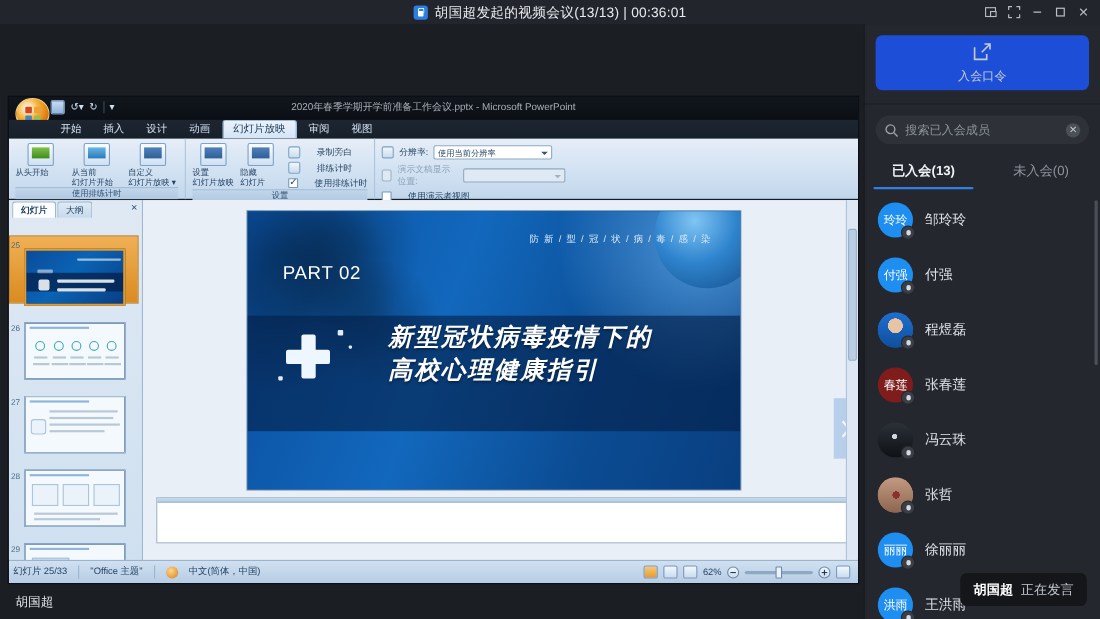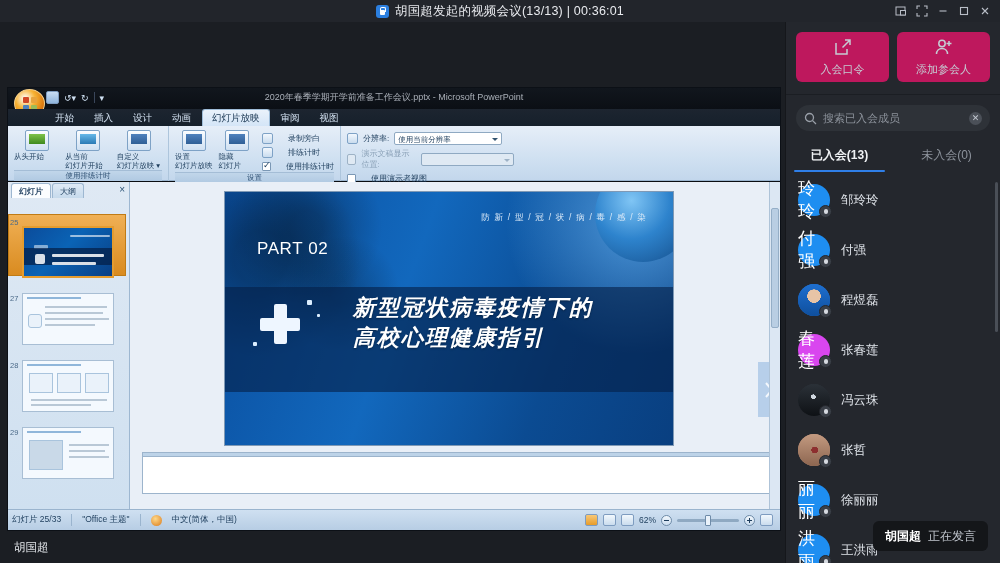--- a/index.html
+++ b/index.html
@@ -275,21 +275,21 @@
     position: absolute; left: 14px; bottom: 8px; color: #e3e6ea; font-size: 11.5px;
   }
 
   
   .panel {
     position: absolute; right: 0; top: 22px; width: 215px; height: 541px;
     background: #24272d; border-left: 1px solid #15171b;
   }
   .panel-actions { display: flex; gap: 8px; padding: 10px 10px 12px; }
   .pa-btn {
-    flex: 1; height: 50px; background: #be185d; border-radius: 6px;
+    flex: 1; height: 50px; background: #1d4ed8; border-radius: 6px;
     display: flex; flex-direction: column; align-items: center; justify-content: center; gap: 5px;
   }
   .pa-btn .lbl { font-size: 11px; color: #c6cbd3; }
   .pa-btn svg { display: block; }
   .panel-sep { height: 1px; background: #1b1e23; margin: 0; }
   .search-wrap { padding: 10px 10px 6px; }
   .searchbox {
     height: 26px; background: #2e3238; border-radius: 13px; display: flex; align-items: center;
     padding: 0 8px; gap: 6px;
   }
@@ -308,21 +308,21 @@
   .prow { display: flex; align-items: center; gap: 11px; padding: 8px 12px; height: 50px; }
   .avatar {
     width: 32px; height: 32px; border-radius: 50%; position: relative; flex: none;
     display: flex; align-items: center; justify-content: center;
     font-size: 12px; color: #fff; overflow: visible;
   }
   .avatar .inner {
     position: absolute; inset: 0; border-radius: 50%; overflow: hidden;
     display: flex; align-items: center; justify-content: center;
   }
-  .avatar .txt { position: relative; z-index: 1; font-size: 17px; color: #fff; letter-spacing: -.5px; }
+  .avatar .txt { position: relative; z-index: 1; font-size: 11px; color: #fff; letter-spacing: -.5px; }
   .avatar .mic {
     position: absolute; right: -2px; bottom: -2px; width: 13px; height: 13px; border-radius: 50%;
     background: #3a3f47; border: 1.5px solid #24272d; z-index: 2;
   }
   .avatar .mic::after {
     content: ""; position: absolute; left: 4.2px; top: 2.6px; width: 3.5px; height: 5px;
     background: #d6dae0; border-radius: 2px;
   }
   .pname { font-size: 12.5px; color: #dfe3e9; }
   .speaking-toast {
@@ -499,20 +499,43 @@
                   <div class="ln" style="left:46px;top:7px;width:40px;height:1.5px;opacity:.7"></div>
                   <div class="ln" style="left:10px;top:17px;width:14px;height:4px;background:rgba(255,255,255,.5)"></div>
                   <div class="band"></div>
                   <div class="ln" style="left:28px;top:26px;width:52px;height:3px"></div>
                   <div class="ln" style="left:28px;top:34px;width:44px;height:3px"></div>
                   <div class="ln" style="left:11px;top:26px;width:10px;height:10px;border-radius:2px"></div>
                 </div>
               </div>
             </div>
 
+            <div class="thumb">
+              <div class="thumb-num">26</div>
+              <div class="thumb-img">
+                <div class="thumb-white">
+                  <div class="hdr"></div>
+                  <div class="circ" style="left:9px"></div>
+                    <div class="circ" style="left:26px"></div>
+                  <div class="circ" style="left:42px"></div>
+                    <div class="circ" style="left:58px"></div>
+                  <div class="circ" style="left:74px"></div>
+                  <div class="txt" style="left:8px;top:30px;width:12px"></div>
+                  <div class="txt" style="left:25px;top:30px;width:12px"></div>
+                  <div class="txt" style="left:41px;top:30px;width:12px"></div>
+                  <div class="txt" style="left:57px;top:30px;width:12px"></div>
+                  <div class="txt" style="left:73px;top:30px;width:12px"></div>
+                  <div class="txt" style="left:7px;top:36px;width:15px"></div>
+                  <div class="txt" style="left:24px;top:36px;width:15px"></div>
+                  <div class="txt" style="left:40px;top:36px;width:15px"></div>
+                  <div class="txt" style="left:56px;top:36px;width:15px"></div>
+                  <div class="txt" style="left:72px;top:36px;width:15px"></div>
+                </div>
+              </div>
+            </div>
 
             <div class="thumb">
               <div class="thumb-num">27</div>
               <div class="thumb-img">
                 <div class="thumb-white">
                   <div class="hdr"></div>
                   <div class="txt" style="left:22px;top:12px;width:62px"></div>
                   <div class="txt" style="left:22px;top:18px;width:58px"></div>
                   <div class="txt" style="left:22px;top:24px;width:64px"></div>
                   <div class="txt" style="left:22px;top:30px;width:50px"></div>
@@ -615,28 +638,20 @@
   <div class="panel">
 
     <div class="panel-actions">
       <div class="pa-btn">
         <svg width="20" height="20" viewBox="0 0 20 20">
           <path d="M3 6v11h11v-5" fill="none" stroke="#c6cbd3" stroke-width="1.5"></path>
           <path d="M9.5 10.5L17 3M12 3h5v5" fill="none" stroke="#c6cbd3" stroke-width="1.5"></path>
         </svg>
         <span class="lbl">入会口令</span>
       </div>
-      <div class="pa-btn">
-        <svg width="20" height="20" viewBox="0 0 20 20">
-          <circle cx="8" cy="6.5" r="3.2" fill="none" stroke="#c6cbd3" stroke-width="1.5"></circle>
-          <path d="M2.5 17c0-3.3 2.5-5.5 5.5-5.5s5.5 2.2 5.5 5.5" fill="none" stroke="#c6cbd3" stroke-width="1.5"></path>
-          <path d="M15 4v5M12.5 6.5h5" stroke="#c6cbd3" stroke-width="1.5"></path>
-        </svg>
-        <span class="lbl">添加参会人</span>
-      </div>
     </div>
 
     <div class="panel-sep"></div>
 
     <div class="search-wrap">
       <div class="searchbox">
         <svg width="13" height="13" viewBox="0 0 13 13">
           <circle cx="5.5" cy="5.5" r="4" fill="none" stroke="#9aa0a9" stroke-width="1.3"></circle>
           <path d="M8.6 8.6L12 12" stroke="#9aa0a9" stroke-width="1.3"></path>
         </svg>
@@ -670,21 +685,21 @@
 
       <div class="prow">
         <div class="avatar" style="background:#1e6fd0">
           <span class="inner" style="background:radial-gradient(circle at 50% 38%,#e7c4a6 0 26%,transparent 27%),linear-gradient(#1e6fd0,#0f4f9d)"></span>
           <span class="mic"></span>
         </div>
         <span class="pname">程煜磊</span>
       </div>
 
       <div class="prow">
-        <div class="avatar" style="background:#d946ef">
+        <div class="avatar" style="background:#7f1d1d">
           <span class="txt">春莲</span>
           <span class="mic"></span>
         </div>
         <span class="pname">张春莲</span>
       </div>
 
       <div class="prow">
         <div class="avatar" style="background:#2a2f36">
           <span class="inner" style="background:radial-gradient(circle at 48% 40%,#cfd6de 0 9%,transparent 10%),linear-gradient(#2b3138,#0e1115)"></span>
           <span class="mic"></span>

